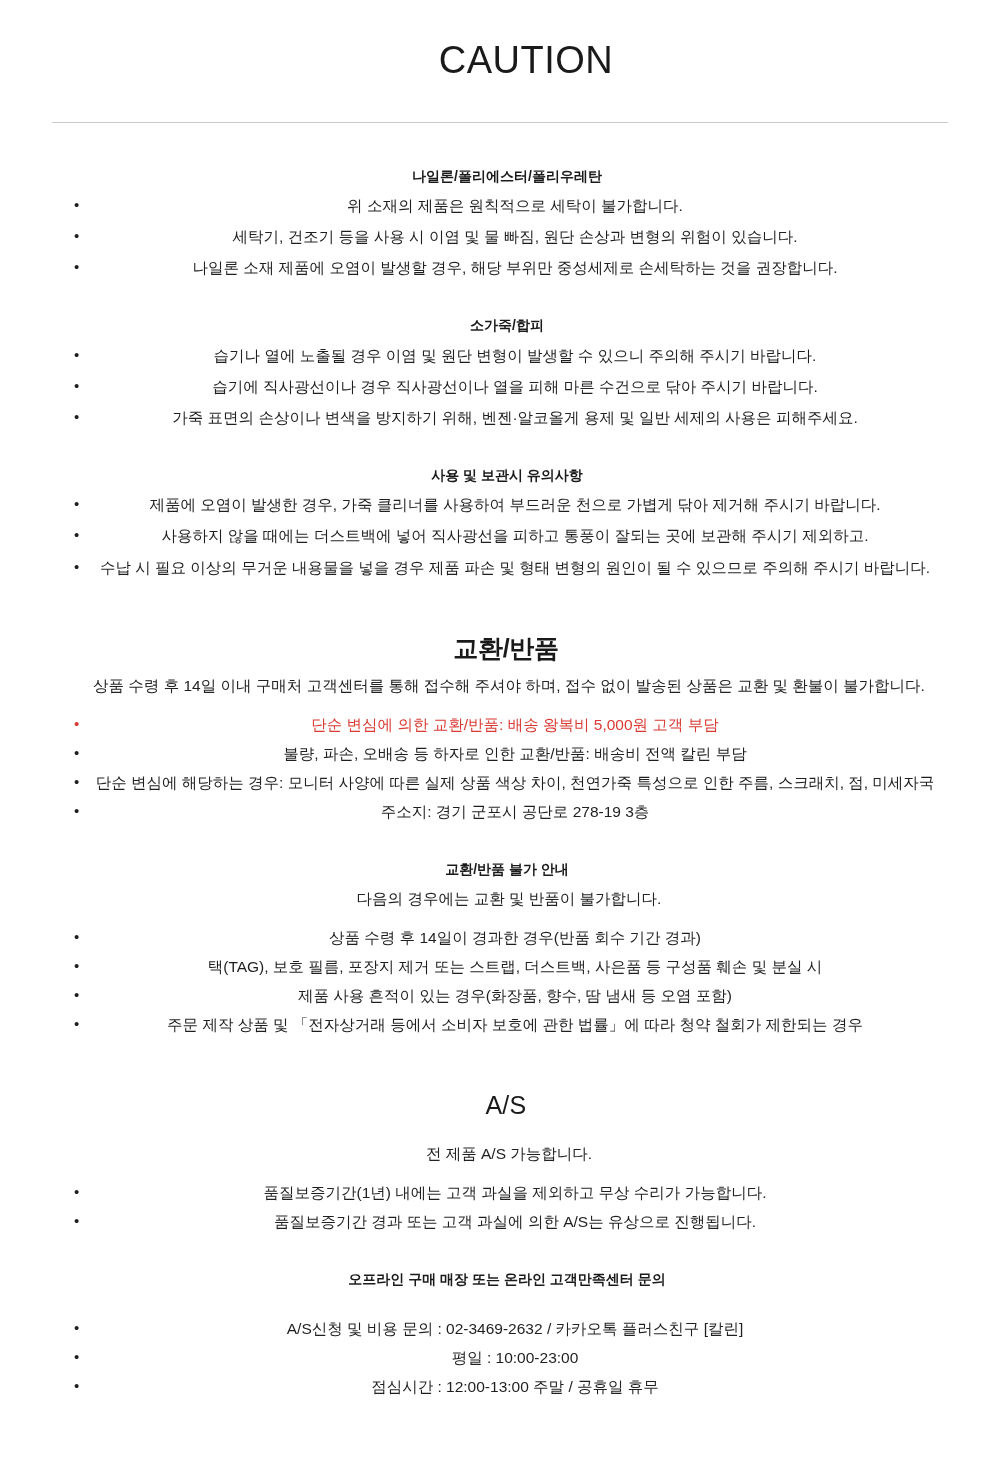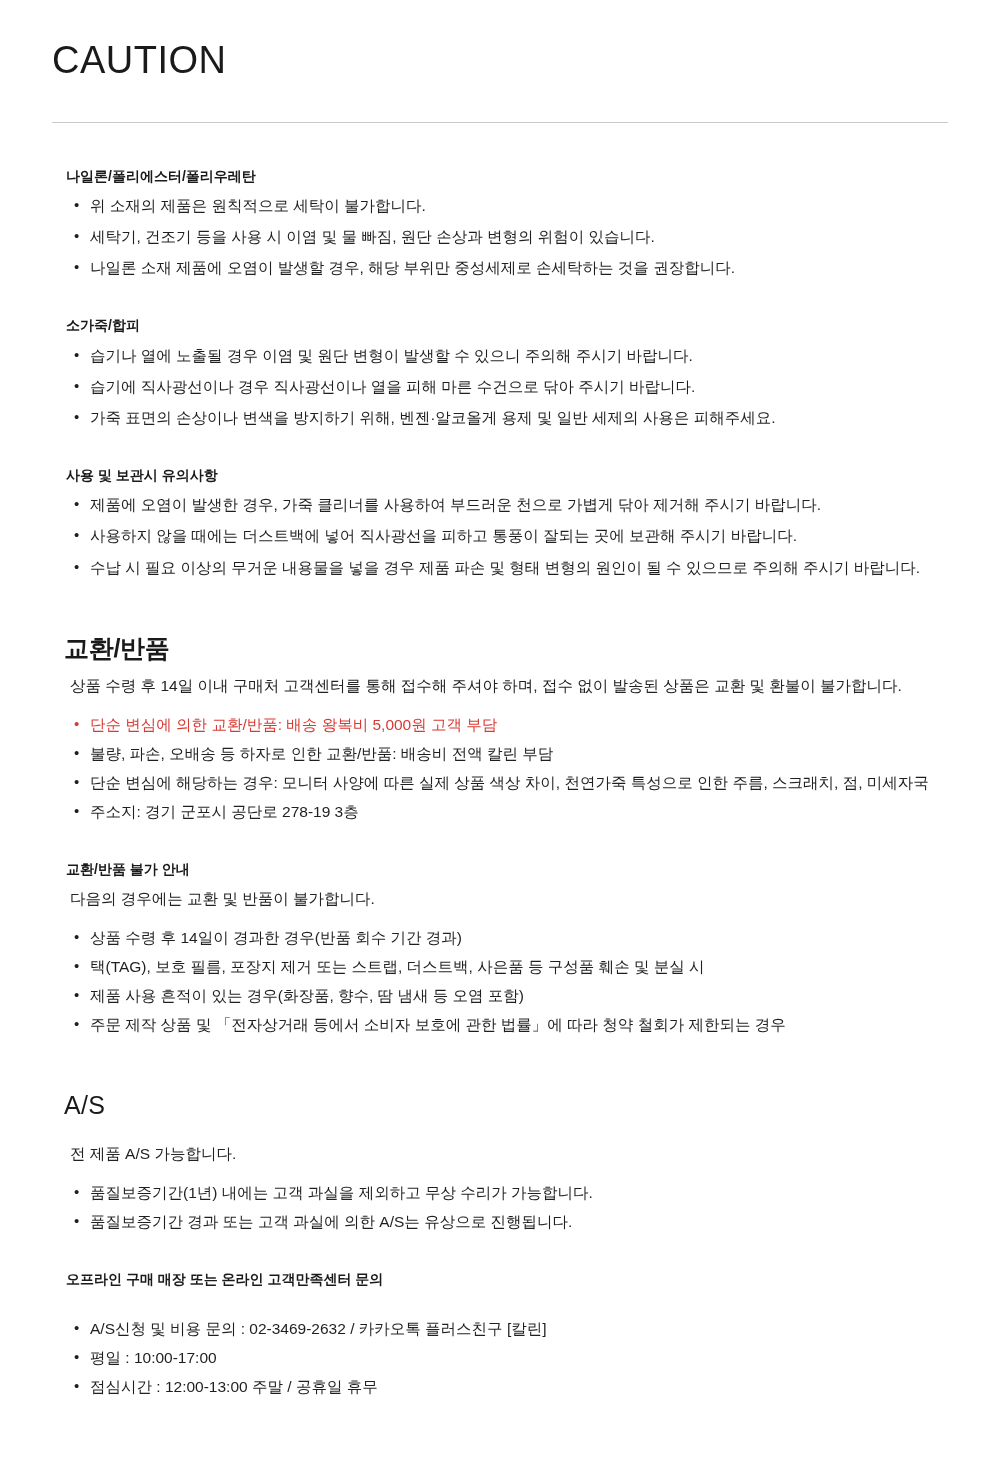--- a/index.html
+++ b/index.html
@@ -13,20 +13,21 @@
     min-height: 1480px;
     font-family: "Liberation Sans", sans-serif;
     color: #1a1a1a;
     -webkit-font-smoothing: antialiased;
   }
   .page {
     width: 1000px;
     min-height: 1480px;
     padding: 0;
     position: relative;
+    text-align: center;
   }
 
   
   .doc-title {
     font-size: 38px;
     font-weight: 400;
     letter-spacing: 0.5px;
     color: #1a1a1a;
     padding: 38px 0 0 52px;
     margin: 0;
@@ -141,21 +142,21 @@
         <li>가죽 표면의 손상이나 변색을 방지하기 위해, 벤젠·알코올게 용제 및 일반 세제의 사용은 피해주세요.</li>
       </ul>
     </div>
 
     <div class="gap-28"></div>
 
     <div class="section">
       <div class="sub-head">사용 및 보관시 유의사항</div>
       <ul class="bullets">
         <li>제품에 오염이 발생한 경우, 가죽 클리너를 사용하여 부드러운 천으로 가볍게 닦아 제거해 주시기 바랍니다.</li>
-        <li>사용하지 않을 때에는 더스트백에 넣어 직사광선을 피하고 통풍이 잘되는 곳에 보관해 주시기 바랍니다.</li>
+        <li>사용하지 않을 때에는 더스트백에 넣어 직사광선을 피하고 통풍이 잘되는 곳에 보관해 주시기 제외하고.</li>
         <li>수납 시 필요 이상의 무거운 내용물을 넣을 경우 제품 파손 및 형태 변형의 원인이 될 수 있으므로 주의해 주시기 바랍니다.</li>
       </ul>
     </div>
 
     <div class="gap-44"></div>
 
     <div class="section">
       <div class="big-head">교환/반품</div>
       <p class="note">상품 수령 후 14일 이내 구매처 고객센터를 통해 접수해 주셔야 하며, 접수 없이 발송된 상품은 교환 및 환불이 불가합니다.</p>
       <ul class="bullets tight">
@@ -190,21 +191,21 @@
       </ul>
     </div>
 
     <div class="gap-28"></div>
 
     <div class="section">
       <div class="sub-head">오프라인 구매 매장 또는 온라인 고객만족센터 문의</div>
       <div class="gap-12"></div>
       <ul class="bullets tight">
         <li>A/S신청 및 비용 문의 : 02-3469-2632 / 카카오톡 플러스친구 [칼린]</li>
-        <li>평일 : 10:00-17:00</li>
+        <li>평일 : 10:00-23:00</li>
         <li>점심시간 : 12:00-13:00 주말 / 공휴일 휴무</li>
       </ul>
     </div>
 
     <div class="gap-36"></div>
 
   </div>
 </div>
 
 </body></html>

